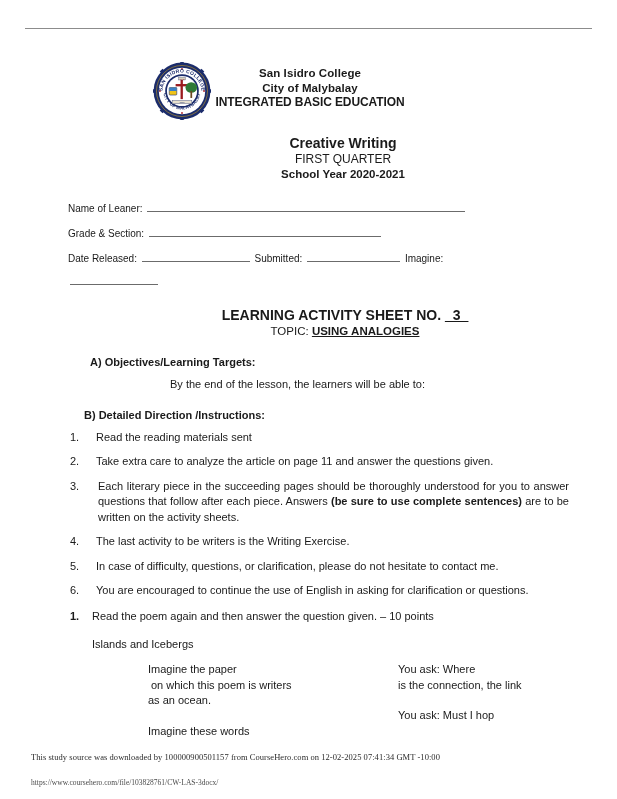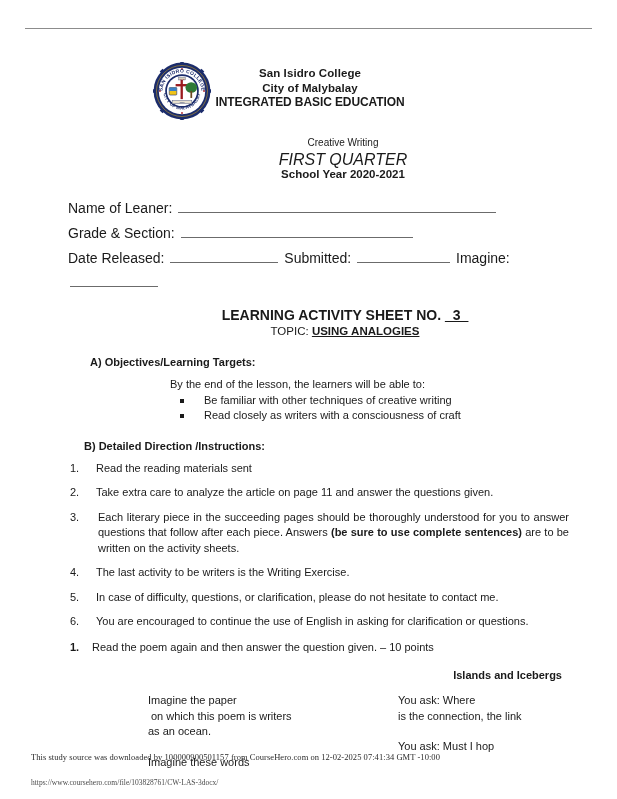--- a/index.html
+++ b/index.html
@@ -71,41 +71,40 @@
     letter-spacing: -0.1px;
   }
 
   .title-block {
     margin-top: 4px;
     text-align: center;
     width: 450px;
     margin-left: 118px;
   }
   .title-block .course {
-    font-size: 10px;
-    font-weight: normal;
+    font-size: 14px;
+    font-weight: bold;
     line-height: 18px;
   }
   .title-block .quarter {
-    font-size: 16px;
+    font-size: 12px;
     line-height: 15px;
-    font-style: italic;
   }
   .title-block .schoolyear {
     font-size: 11.5px;
     font-weight: bold;
     line-height: 15px;
   }
 
   
   .form {
     margin-top: 14px;
     padding-left: 68px;
     padding-right: 40px;
-    font-size: 14px;
+    font-size: 10px;
     line-height: 25px;
   }
   .form-row { white-space: nowrap; }
   .blank {
     display: inline-block;
     border-bottom: 1px solid #6b6b6b;
     height: 11px;
     vertical-align: baseline;
     margin: 0 2px;
   }
@@ -204,23 +203,23 @@
   }
   .exercise-one .n {
     position: absolute;
     left: 70px;
     top: 0;
     font-weight: bold;
   }
 
   .poem-title {
     margin-top: 14px;
-    text-align: right;
-    font-size: 11px;
-    font-weight: bold;
+    text-align: left;
+    font-size: 11px;
+    font-weight: normal;
     width: 470px;
     margin-left: 92px;
   }
 
   .poem {
     margin-top: 12px;
     margin-left: 148px;
     display: flex;
     gap: 80px;
     font-size: 11px;
@@ -356,24 +355,20 @@
       <div class="l2">
         <span>TOPIC:</span>
         <span class="topic">USING ANALOGIES</span>
       </div>
     </div>
 
     <div class="sec-head">A) Objectives/Learning Targets:</div>
 
     <div class="objectives">
       <div>By the end of the lesson, the learners will be able to:</div>
-      <ul class="obj-list">
-        <li>Be familiar with other techniques of creative writing</li>
-        <li>Read closely as writers with a consciousness of craft</li>
-      </ul>
     </div>
 
     <div class="sec-head b">B) Detailed Direction /Instructions:</div>
 
     <ul class="steps">
       <li>
         <span class="n">1.</span>
         <span>Read the reading materials sent</span>
       </li>
       <li>

